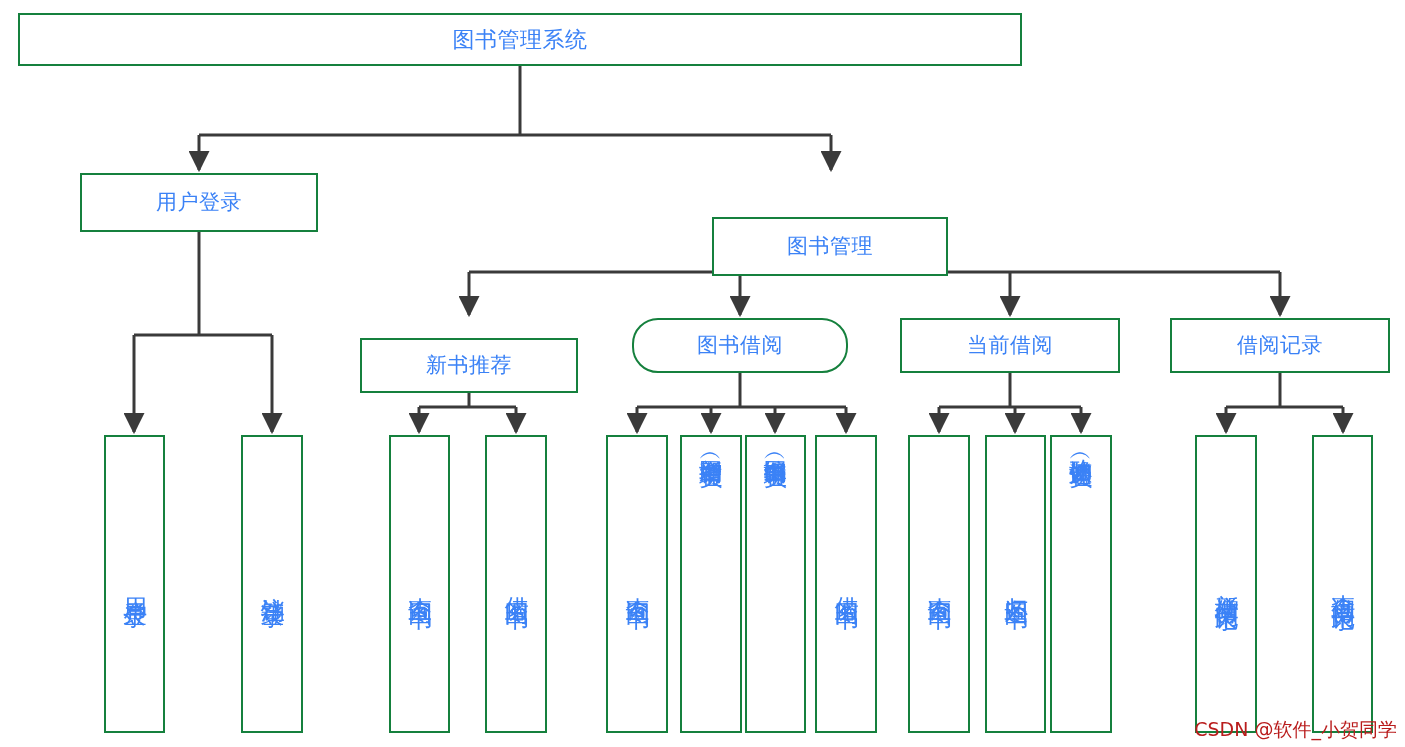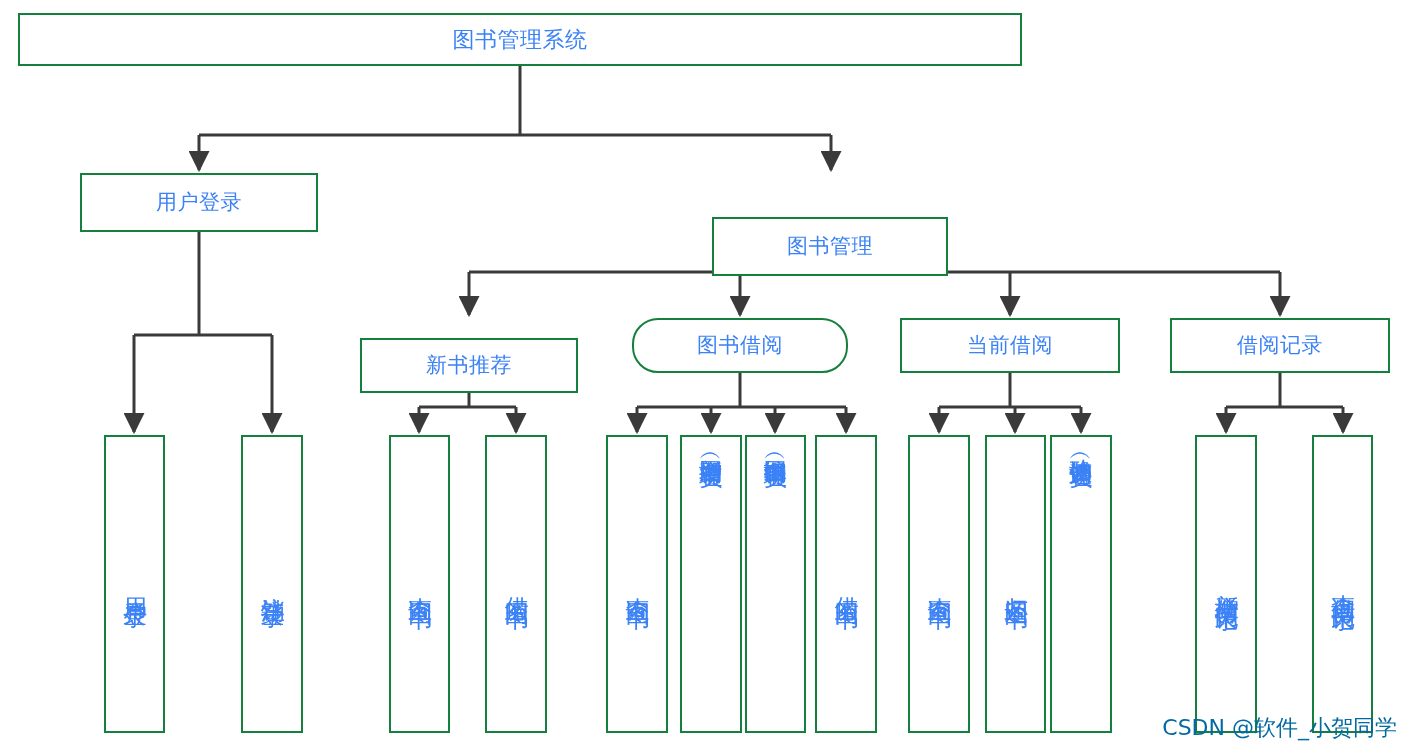--- a/index.html
+++ b/index.html
@@ -67,22 +67,22 @@
     letter-spacing: 1px;
   }
   .node.v.center {
     align-items: center;
     padding-top: 0;
   }
   #watermark {
     position: absolute;
     right: 8px;
     bottom: 4px;
-    font-size: 22px;
-    color: #0369a1;
+    font-size: 19px;
+    color: #b91c1c;
     z-index: 5;
     white-space: nowrap;
     pointer-events: none;
     margin-left: 36px;
   }
 </style>
 </head>
 <body>
 
 <div id="canvas">

